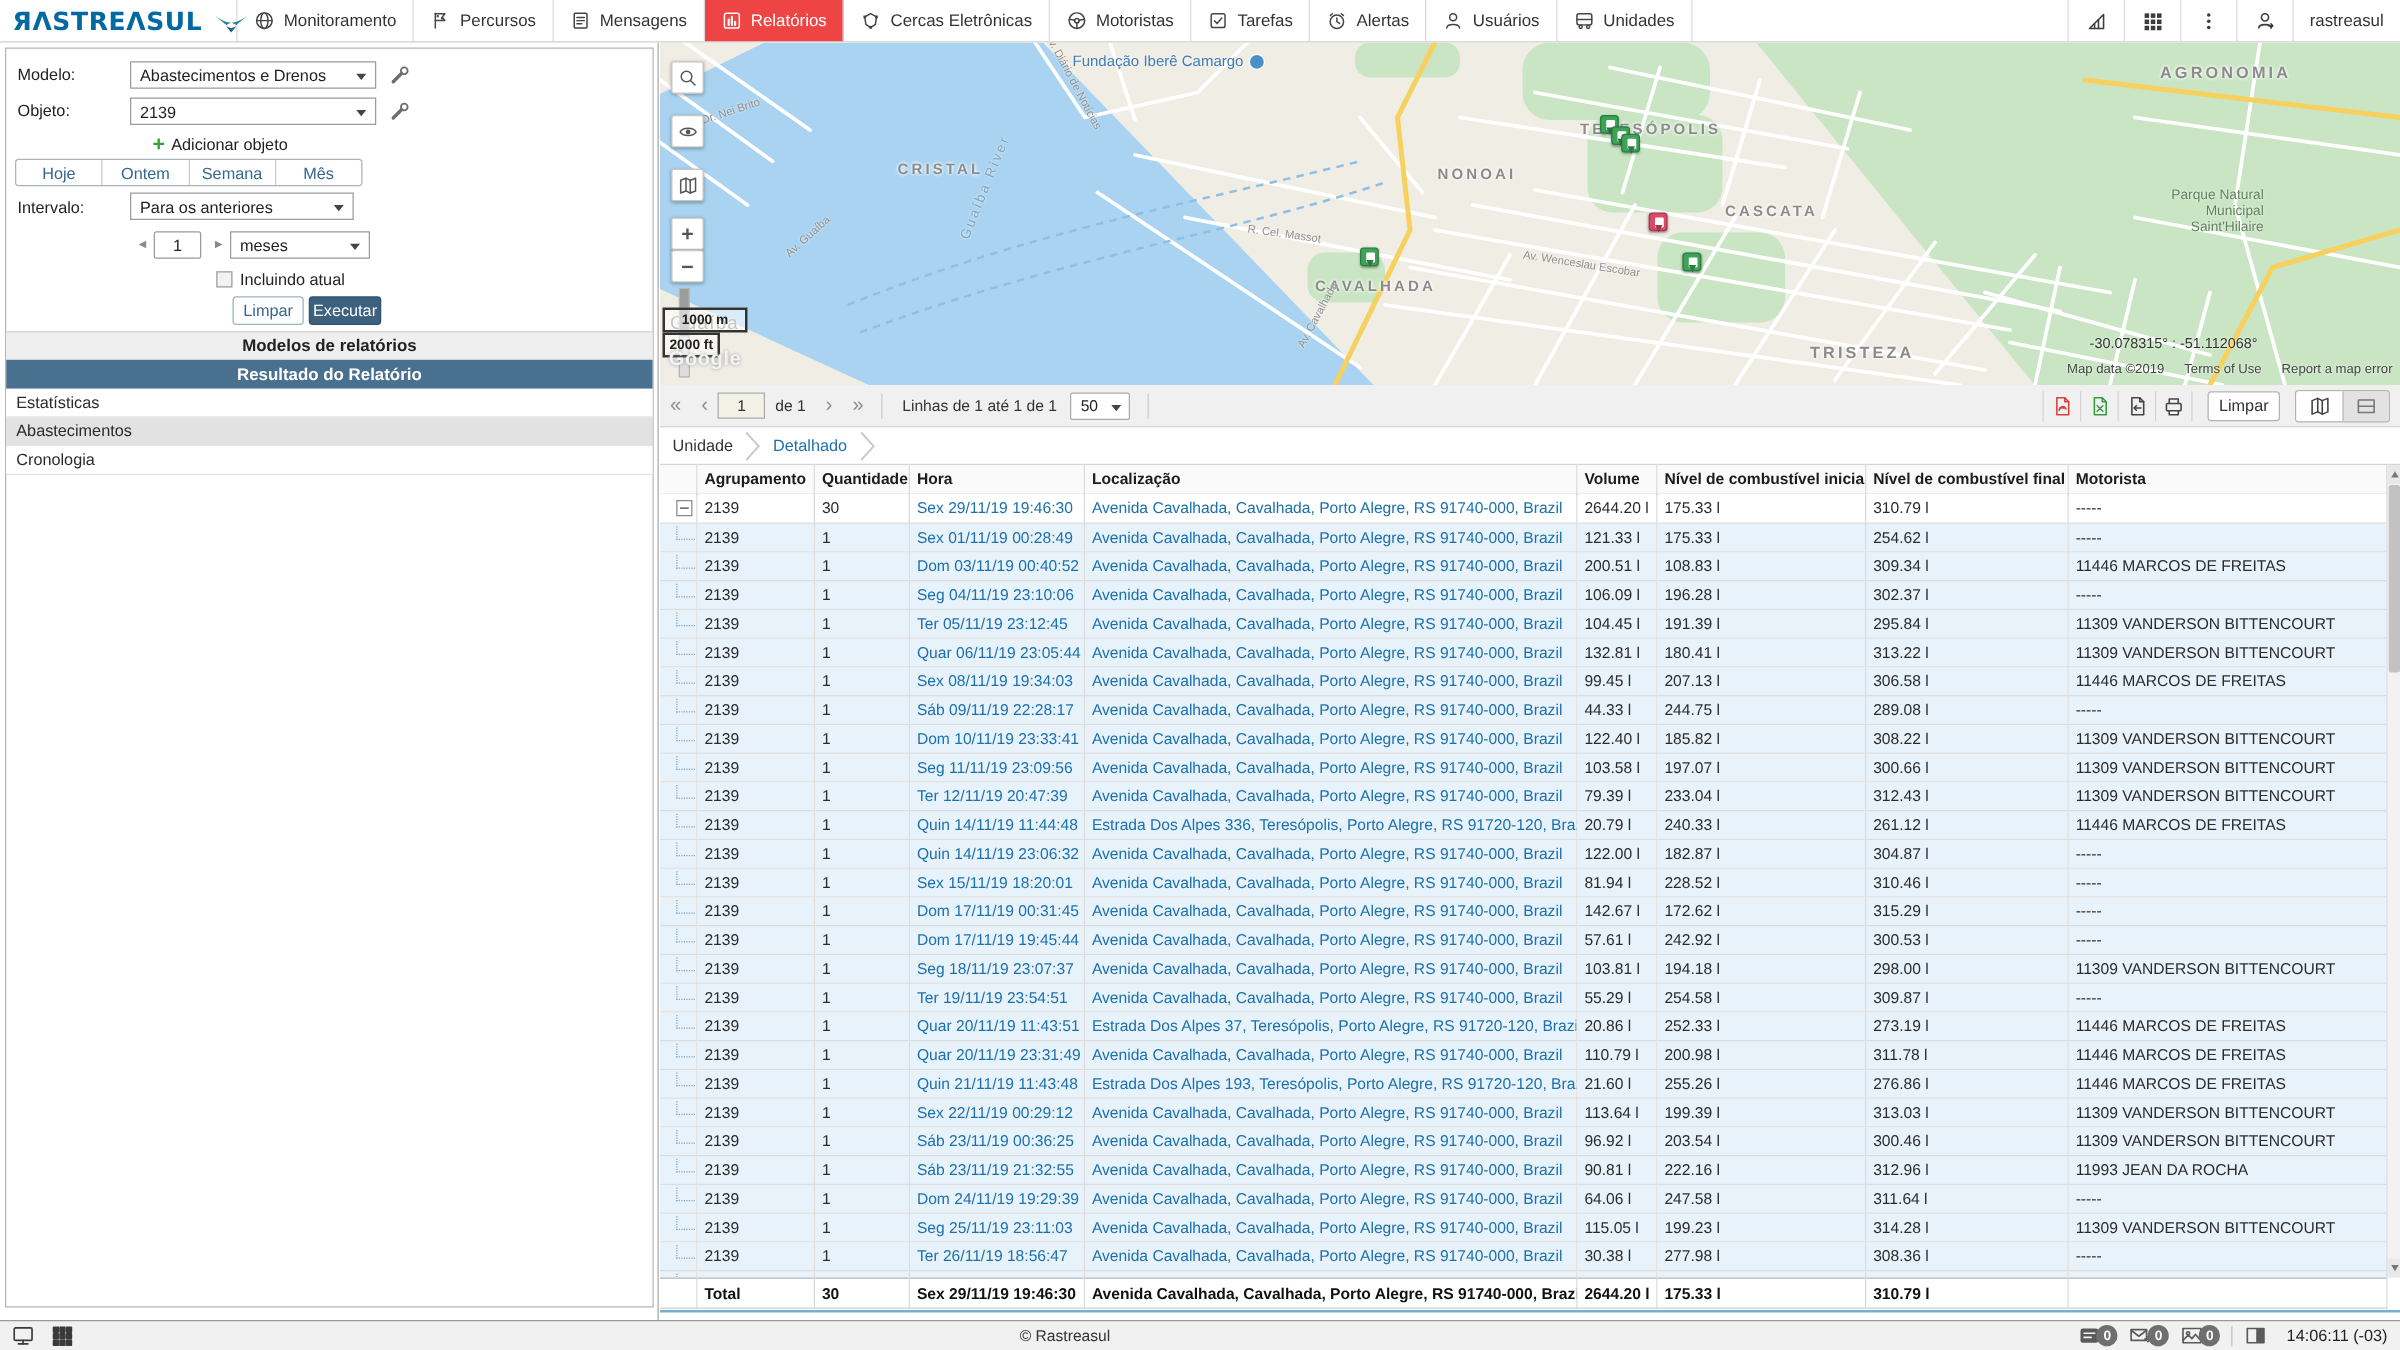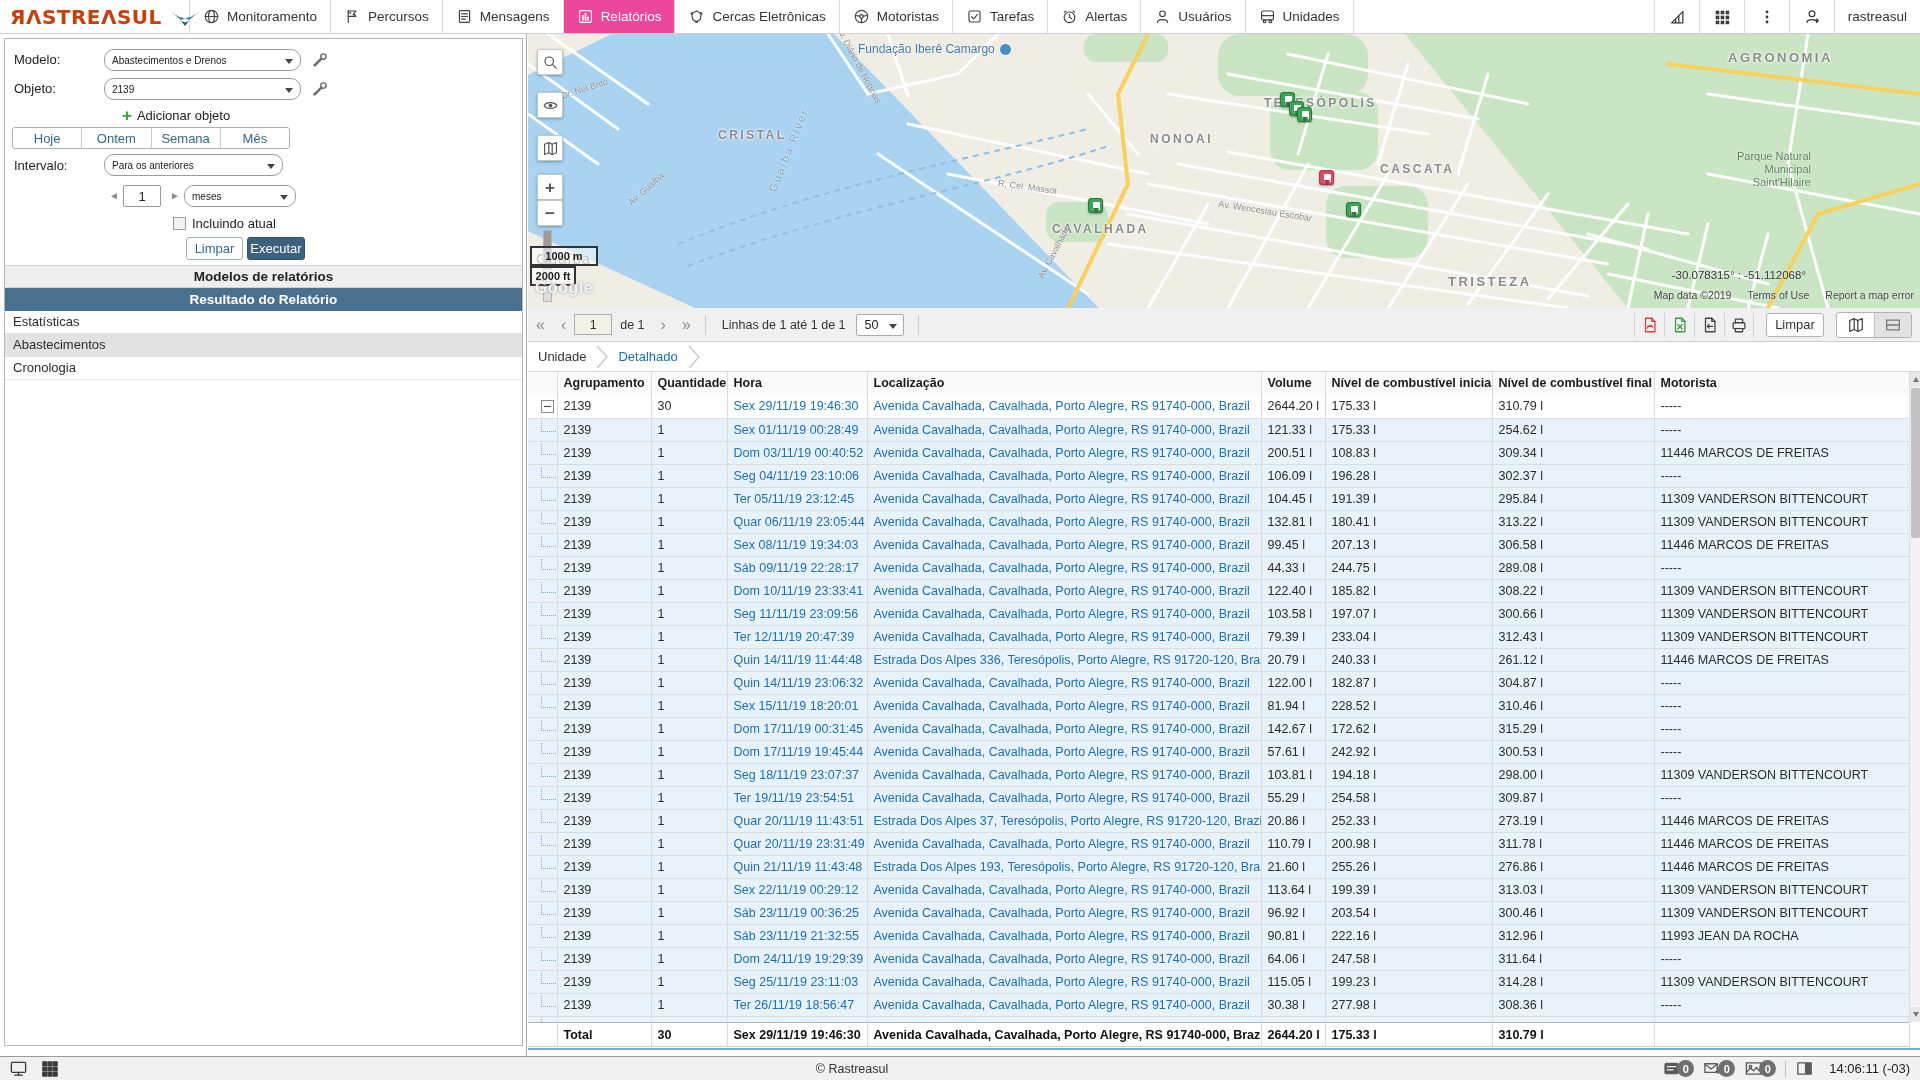--- a/index.html
+++ b/index.html
@@ -5,35 +5,35 @@
   *{margin:0;padding:0;box-sizing:border-box}
   html,body{width:1920px;height:1080px;overflow:hidden}
   body{font-family:"Liberation Sans",sans-serif;background:#fff;position:relative;font-size:13px;color:#222}
   svg{display:block}
   .ico{width:17px;height:17px}
   .ico svg{width:100%;height:100%;fill:none;stroke:currentColor;stroke-width:1.4;stroke-linecap:round;stroke-linejoin:round}
 
   
   .topbar{position:absolute;top:0;left:0;right:0;height:34px;background:#fff;border-bottom:1px solid #cfcfcf;display:flex;align-items:stretch;z-index:50}
   .logo{width:190px;border-right:1px solid #d8d8d8;display:flex;align-items:center;padding-left:10px;gap:6px}
-  .logo-text{font-family:"DejaVu Sans",sans-serif;font-size:20px;font-weight:bold;color:#c2410c;letter-spacing:.5px}
+  .logo-text{font-family:"DejaVu Sans",sans-serif;font-size:20px;font-weight:bold;color:#0369a1;letter-spacing:.5px}
   .nav{display:flex;align-items:stretch}
   .tab{display:flex;align-items:center;gap:7px;padding:0 13px;border-right:1px solid #dcdcdc;font-size:13.5px;color:#333;cursor:pointer;white-space:nowrap}
   .tab .ico{color:#444}
-  .tab.active{background:#ec4899;color:#fff}
+  .tab.active{background:#ef4444;color:#fff}
   .tab.active .ico{color:#fff}
   .topbar-right{margin-left:auto;display:flex;align-items:stretch}
   .tb-btn{width:45px;display:flex;align-items:center;justify-content:center;border-left:1px solid #dcdcdc;color:#3c3c3c;cursor:pointer}
   .tb-user{padding:0 13px;border-left:1px solid #dcdcdc;display:flex;align-items:center;font-size:13.5px;color:#333}
 
   
   .left-panel{position:absolute;top:34px;left:0;width:527px;bottom:24px;background:#fff;border-right:1px solid #a9a9a9}
   .panel-box{position:absolute;top:4px;left:4px;right:3px;height:1008px;border:1px solid #b6b6b6;background:#fff}
   .fld-label{position:absolute;left:9px;font-size:13px;color:#222}
-  .select{position:absolute;height:22px;border:1px solid #9b9b9b;border-radius:10px;background:#fff;font-size:10px;color:#222;display:flex;align-items:center;padding:0 20px 0 7px;cursor:pointer}
+  .select{position:absolute;height:22px;border:1px solid #9b9b9b;border-radius:0;background:#fff;font-size:13px;color:#222;display:flex;align-items:center;padding:0 20px 0 7px;cursor:pointer}
   .select::after{content:"";position:absolute;right:7px;top:9px;border:4px solid transparent;border-top:5px solid #444}
   .wrench{position:absolute;width:18px;height:18px;color:#6d6d6d;cursor:pointer}
   .addobj{position:absolute;left:117px;top:69px;display:flex;align-items:center;gap:5px;font-size:13px;color:#222;cursor:pointer}
   .addobj .plus{color:#35a335;font-size:17px;font-weight:bold;line-height:13px}
   .quick{position:absolute;left:7px;top:88px;width:278px;height:22px;display:flex;border:1px solid #a9b4bc;border-radius:3px;background:#fff;overflow:hidden}
   .quick .qb{flex:1;display:flex;align-items:center;justify-content:center;font-size:13px;color:#34688c;border-right:1px solid #c3ccd2;cursor:pointer}
   .quick .qb:last-child{border-right:none}
   .spin-arrow{position:absolute;top:151px;color:#8a8a8a;font-size:10px;cursor:pointer}
   .spin-input{position:absolute;left:118px;top:146px;width:38px;height:22px;border:1px solid #9b9b9b;border-radius:2px;text-align:center;font-size:13px;display:flex;align-items:center;justify-content:center;background:#fff}
   .chk-row{position:absolute;left:168px;top:177px;display:flex;align-items:center;gap:6px;font-size:13px;color:#222}

